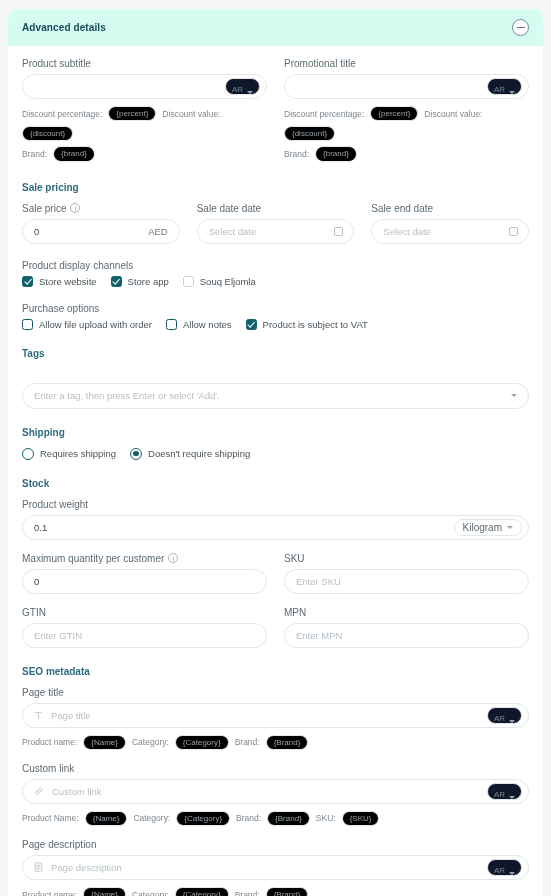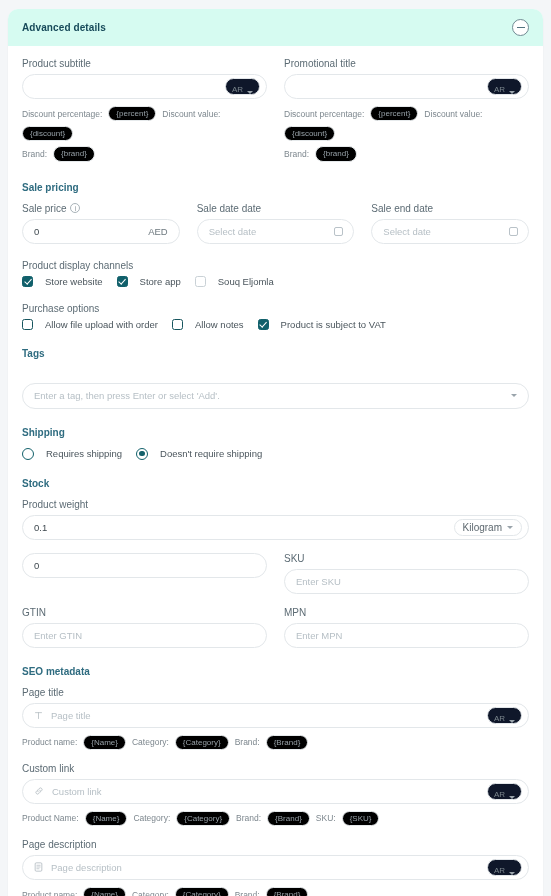--- a/index.html
+++ b/index.html
@@ -153,21 +153,21 @@
     display: inline-flex;
     align-items: center; justify-content: center;
     font-size: 7px; color: #8c969c;
     font-style: normal;
     line-height: 1;
     cursor: pointer;
   }
 
   
   .opt-row { display: flex; align-items: center; flex-wrap: wrap; gap: 4px 14px; }
-  .opt { display: flex; gap: 12px; cursor: pointer; }
+  .opt { display: flex; gap: 6px; cursor: pointer; }
   .opt span { font-size: 9.5px; color: #4a555c; }
   .cb {
     width: 11px; height: 11px;
     border-radius: 2.5px;
     border: 1.4px solid #17555e;
     background: #fff;
     display: flex; align-items: center; justify-content: center;
     flex: 0 0 auto;
   }
   .cb.checked { background: #11606b; border-color: #11606b; }
@@ -368,20 +368,24 @@
       <div class="input">
         <span class="grow val">0.1</span>
         <span class="unit-pill">
           <span>Kilogram</span>
           <span class="chev"></span>
         </span>
       </div>
 
       <div class="grid2 mt13">
         <div class="col">
+          <div class="field-label">
+            <span>Maximum quantity per customer</span>
+            <i class="info-icon">i</i>
+          </div>
           <div class="input">
             <span class="grow val">0</span>
           </div>
         </div>
         <div class="col">
           <div class="field-label">SKU</div>
           <div class="input">
             <span class="grow ph">Enter SKU</span>
           </div>
         </div>

